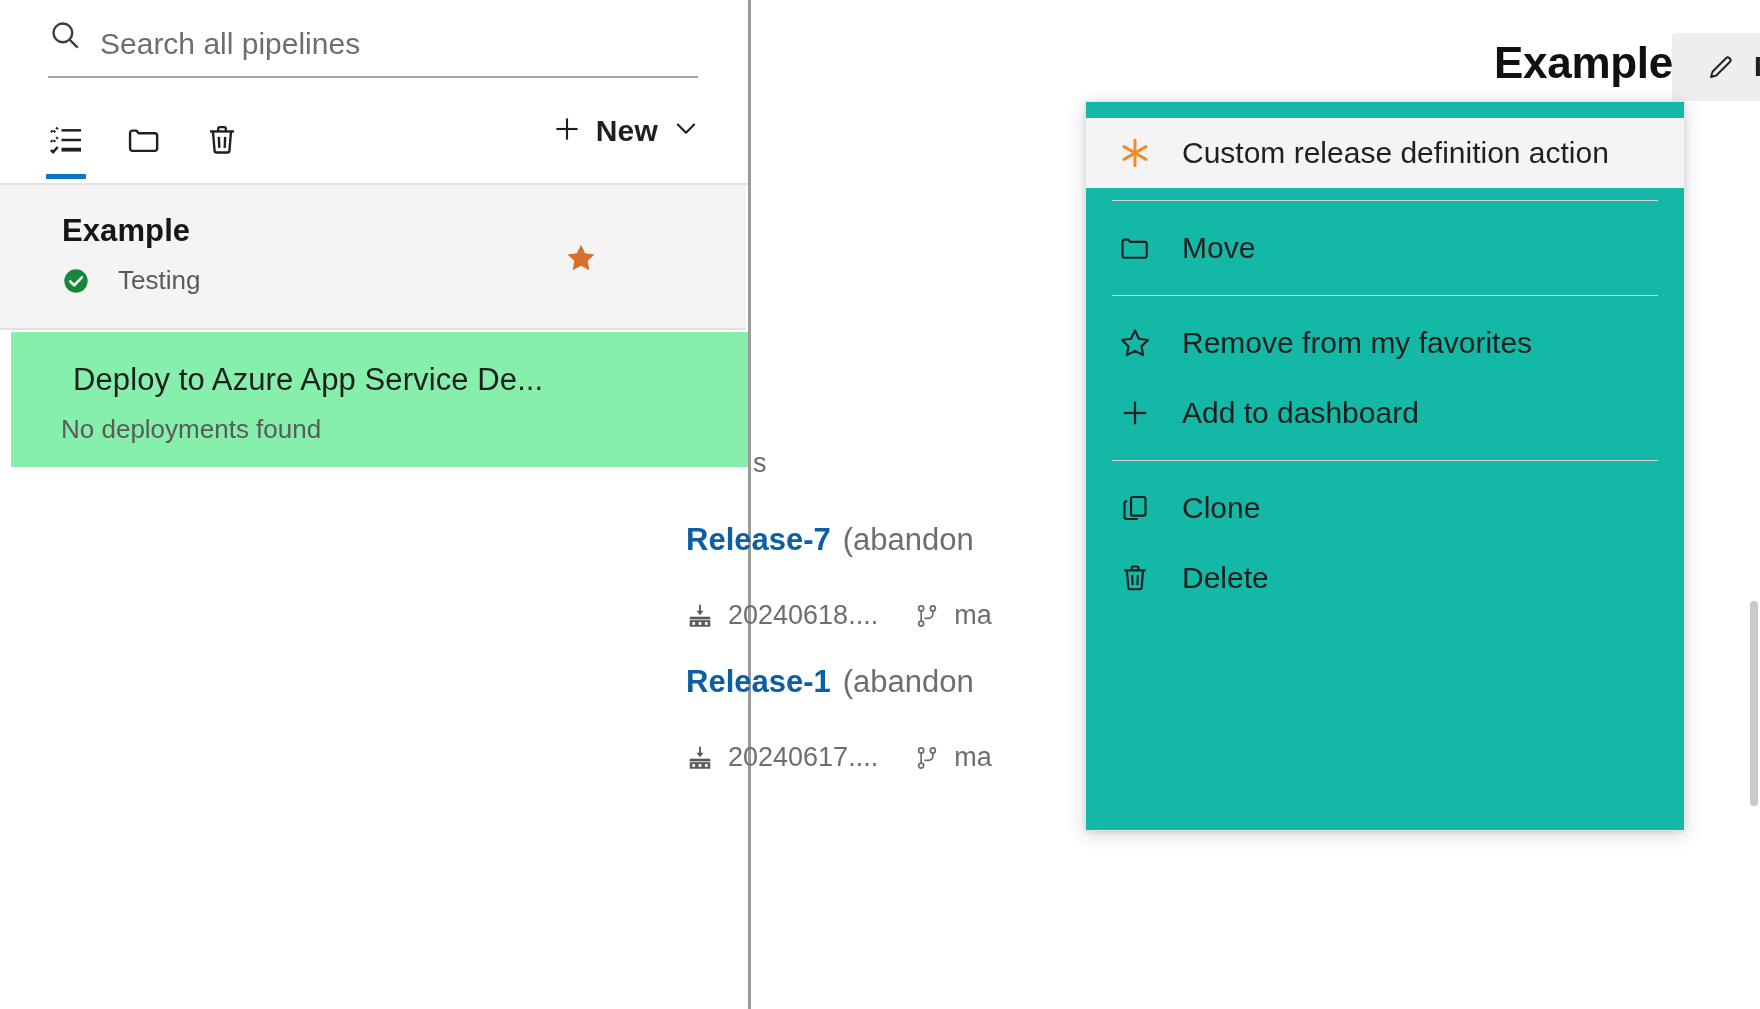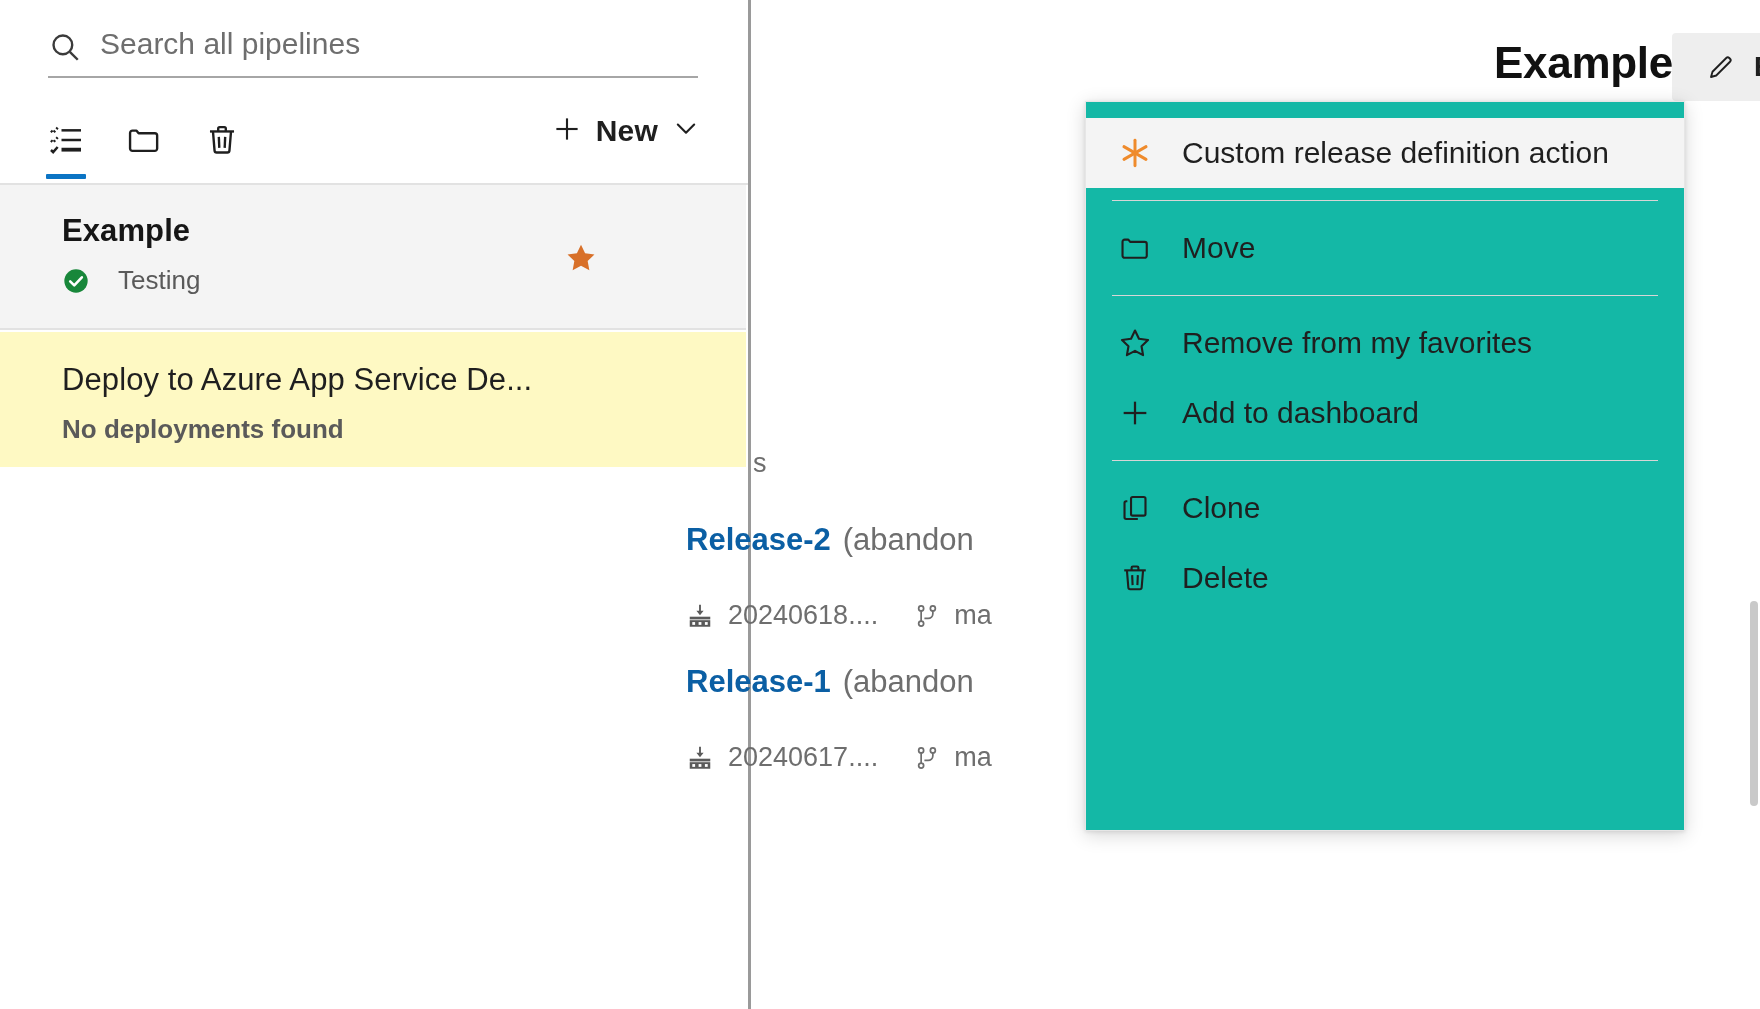--- a/index.html
+++ b/index.html
@@ -19,21 +19,21 @@
     background: #ffffff;
   }
   #divider-vertical {
     position: absolute; left: 748px; top: 0; width: 3px; height: 1009px;
     background: #9a9a9a;
   }
 
   
   #search-row {
     position: absolute; left: 48px; top: 18px; width: 650px; height: 60px;
-    display: flex; align-items: center; gap: 18px;
+    display: flex; gap: 18px;
     border-bottom: 2px solid #a6a6a6;
   }
   #search-icon { width: 34px; height: 34px; flex: 0 0 34px; color: #3b3b3b; }
   #search-input {
     flex: 1; border: none; outline: none; background: transparent;
     font-family: "Liberation Sans", sans-serif;
     font-size: 30px; color: #1f1f1f; padding: 0 0 6px 0;
   }
   #search-input::placeholder { color: #6e6e6e; opacity: 1; }
 
@@ -67,34 +67,34 @@
     position: absolute; left: 0; top: 183px; width: 750px; height: 2px;
     background: #e2e2e2;
   }
 
   
   .pipeline-row { position: absolute; left: 0; width: 746px; }
   #pipeline-row-0 {
     top: 185px; height: 145px; background: #f4f4f4;
     border-bottom: 2px solid #e2e2e2;
   }
-  #pipeline-row-1 { top: 332px; height: 135px; background: #fef9c3; }
+  #pipeline-row-1 { top: 332px; height: 135px; background: #86efac; margin-left: 11px; }
 
   .pl-title {
     position: absolute; left: 62px; font-size: 31px; letter-spacing: .1px;
   }
   #pipeline-row-0 .pl-title { top: 28px; font-weight: 700; color: #161616; }
   #pipeline-row-1 .pl-title { top: 30px; font-weight: 400; color: #1f1f1f; }
 
   .pl-sub {
     position: absolute; left: 62px; display: flex; align-items: center; gap: 28px;
     font-size: 26px; color: #5a5a5a;
   }
   #pipeline-row-0 .pl-sub { top: 80px; }
-  #pipeline-row-1 .pl-sub { top: 82px; left: 62px; font-weight: bold; }
+  #pipeline-row-1 .pl-sub { top: 82px; left: 50px; }
 
   #status-check-icon { width: 28px; height: 28px; flex: 0 0 28px; }
   #favorite-star-icon {
     position: absolute; right: 148px; top: 56px; width: 34px; height: 34px;
     color: #d87029;
   }
 
   
   #right-panel {
     position: absolute; left: 751px; top: 0; width: 1009px; height: 1009px;
@@ -280,21 +280,21 @@
       </div>
       <div class="tab-item" id="tab-analytics">
         <span>Analytics</span>
       </div>
     </div>
 
     <div id="clipped-fragment">s</div>
 
     <div class="release-row" id="release-row-0">
       <div class="rel-heading">
-        <span class="rel-name">Release-2</span><span class="rel-state">(abandon</span>
+        <span class="rel-name">Release-7</span><span class="rel-state">(abandon</span>
       </div>
       <div class="rel-meta">
         <svg class="build-icon" viewBox="0 0 24 24" fill="currentColor">
           <path d="M11.2 2.4h1.6v5.1h2.3L12 11.4 8.9 7.5h2.3z"></path>
           <rect x="3.2" y="12.6" width="17.6" height="2.3"></rect>
           <rect x="3.2" y="15.6" width="17.6" height="5.6"></rect>
           <rect x="5.4" y="17.2" width="2.4" height="2.4" fill="#ffffff"></rect>
           <rect x="10.8" y="17.2" width="2.4" height="2.4" fill="#ffffff"></rect>
           <rect x="16.2" y="17.2" width="2.4" height="2.4" fill="#ffffff"></rect>
         </svg>

